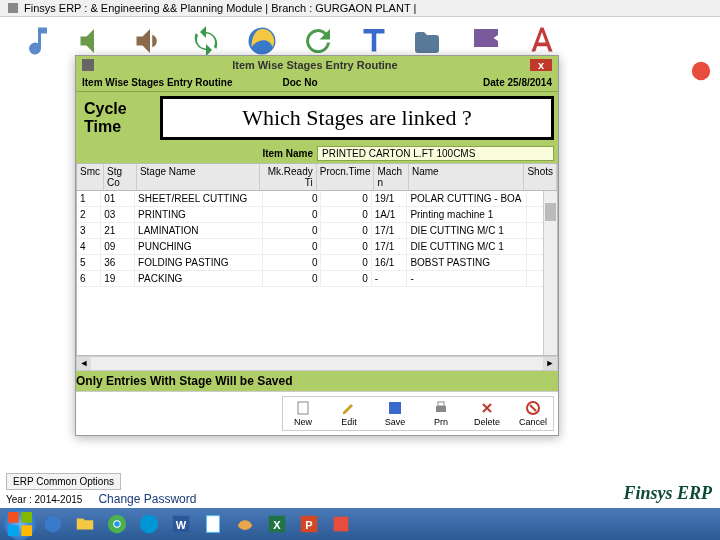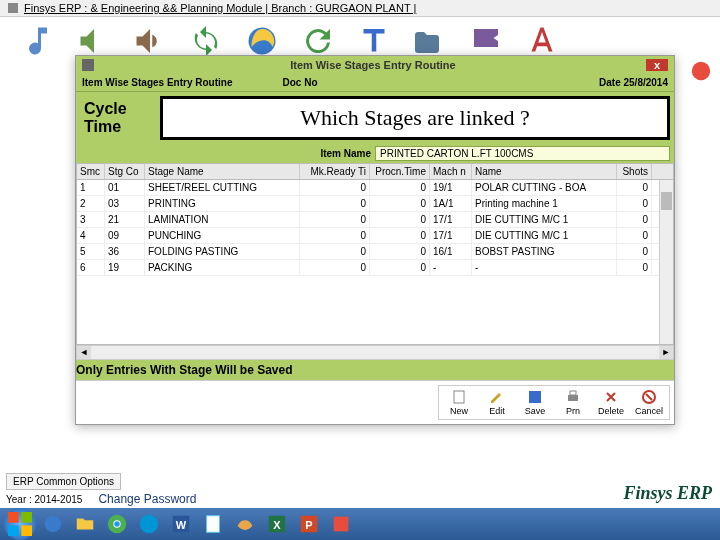--- a/index.html
+++ b/index.html
@@ -1,24 +1,24 @@
 <!DOCTYPE html>
 <html><head>
 <meta charset="utf-8">
 <style>
 * { box-sizing: border-box; margin: 0; padding: 0; font-family: Arial, sans-serif; }
 body { width: 720px; height: 540px; background: #fff; overflow: hidden; font-size: 11px; position: relative; }
 
-.top-title { background: #f0f0f0; padding: 2px 8px; font-size: 11px; border-bottom: 1px solid #ccc; display: flex; align-items: center; text-decoration: underline; }
+.top-title { background: #f0f0f0; padding: 2px 8px; font-size: 11px; border-bottom: 1px solid #ccc; display: flex; align-items: center; }
 .top-title-icon { width: 10px; height: 10px; background: #888; margin-right: 6px; }
 
 .toolbar-row { display: flex; gap: 20px; padding: 6px 20px; background: #fff; }
 .tb-icon { width: 36px; height: 36px; display: inline-block; }
 
-.modal { position: absolute; top: 55px; left: 75px; width: 600px; background: #fff; border: 1px solid #999; box-shadow: 0 2px 10px rgba(0,0,0,.3); }
+.modal { position: absolute; top: 55px; left: 75px; width: 484px; background: #fff; border: 1px solid #999; box-shadow: 0 2px 10px rgba(0,0,0,.3); }
 .modal-titlebar { background: #b0ce67; color: #333; padding: 3px 6px; display: flex; align-items: center; font-size: 11px; font-weight: bold; }
 .modal-titlebar .ti { width: 12px; height: 12px; background: #666; margin-right: 6px; }
 .modal-titlebar .ttext { flex: 1; text-align: center; }
 .modal-close { background: #c0392b; color: #fff; padding: 0 8px; font-size: 11px; cursor: pointer; }
 
 .strip { background: #b0ce67; padding: 3px 6px; font-size: 10px; font-weight: bold; display: flex; gap: 50px; }
 .strip span:last-child { margin-left: auto; }
 
 .cycle-row { display: flex; align-items: center; background: #b0ce67; border-top: 1px solid #8aa64a; }
 .cycle-label { padding: 4px 8px; font-size: 16px; font-weight: bold; width: 80px; }
@@ -37,21 +37,21 @@
 .grid-scroll-v { position:absolute; right:0; top:0; bottom:0; width:14px; background:#eee; border-left:1px solid #ccc;}
 .grid-scroll-v .thumb{position:absolute;top:12px;left:1px;right:1px;height:18px;background:#bbb;}
 
 .scroll-h { height: 15px; background: #eee; border: 1px solid #ccc; position: relative; }
 .scroll-h .arr { position: absolute; top: 0; width: 14px; height: 13px; background: #ddd; text-align: center; font-size: 9px; line-height: 13px; }
 .scroll-h .arr.l { left: 0; } .scroll-h .arr.r { right: 0; }
 
 .save-note { background: #b0ce67; padding: 3px 0; font-size: 12px; font-weight: bold; }
 .check-row { display: flex; padding: 4px; border-top:1px solid #ccc; }
 .check-btn { background: #f5f5f5; border: 1px solid #999; padding: 4px 6px; font-size: 9px; text-align: center; width: 80px; line-height:1.1; }
-.action-btns { margin-left: auto; display: flex; gap: 2px; background:#fff; border:1px solid #ccc; padding:2px; }
+.action-btns { margin-left: auto; display: flex; gap: 10px; background:#fff; border:1px solid #ccc; padding:2px; }
 .abtn { width: 36px; text-align: center; font-size: 9px; padding: 1px; }
 .abtn .aicon { width: 16px; height: 16px; margin: 0 auto 1px; }
 
 .taskbar { position: absolute; bottom: 0; left: 0; right: 0; height: 32px; background: linear-gradient(#4a7ab8,#2b5a94); display: flex; align-items: center; padding: 0 4px; gap: 2px; }
 .tb-item { width: 30px; height: 28px; display:flex;align-items:center;justify-content:center; }
 .tb-item svg{width:22px;height:22px}
 .start-orb { width: 32px; height: 32px; border-radius: 50%; background: radial-gradient(#6db4ff,#1a5aa8); display:flex;align-items:center;justify-content:center; }
 
 .bottom-strip { position: absolute; bottom: 32px; left: 0; right: 0; background:#fff; padding:2px 6px; font-size:10px; display:flex; align-items:center; gap:16px;}
 .brand { position:absolute; right:8px; bottom:36px; font-size:18px; font-weight:bold; font-style:italic; color:#0a4a35; font-family: Georgia, serif;}

